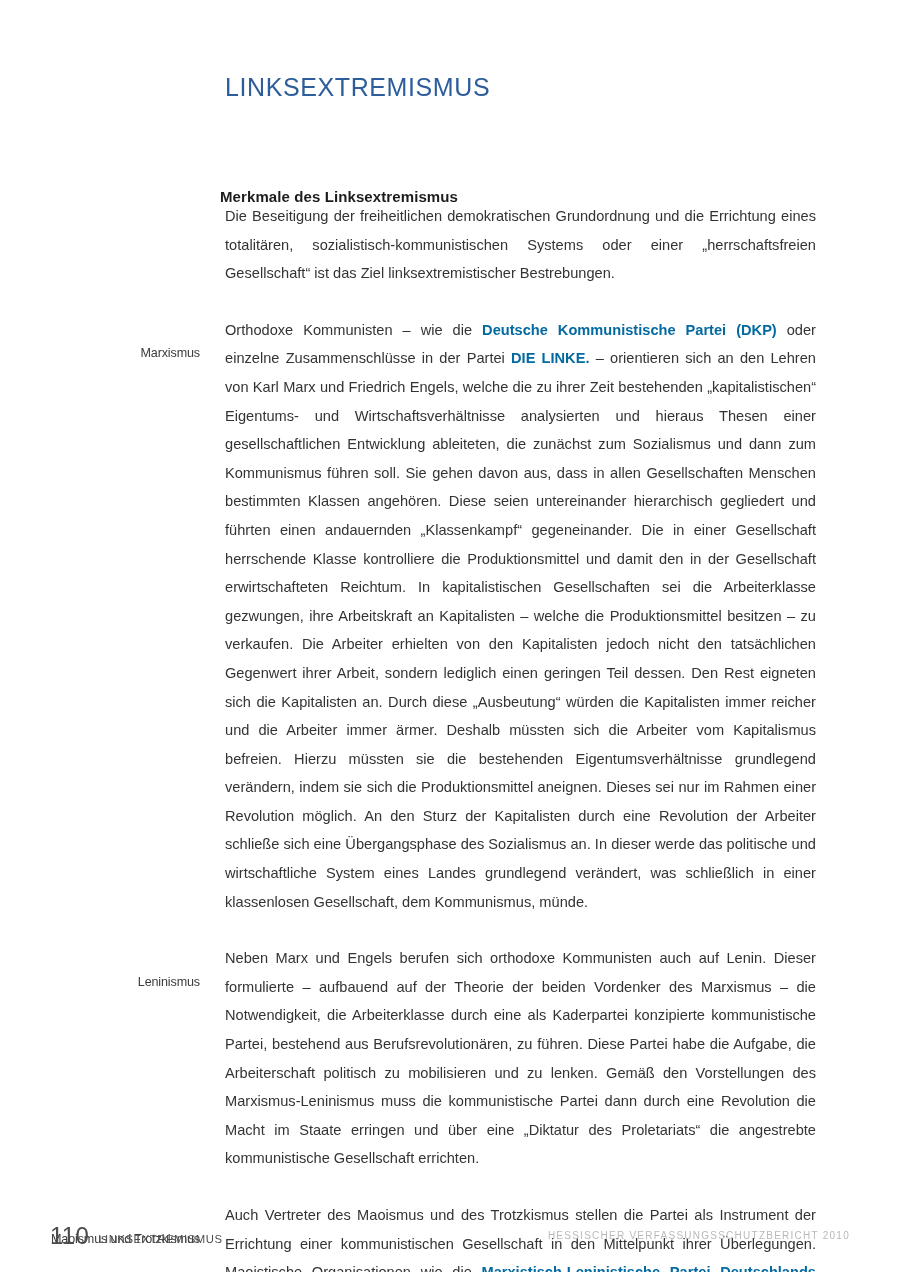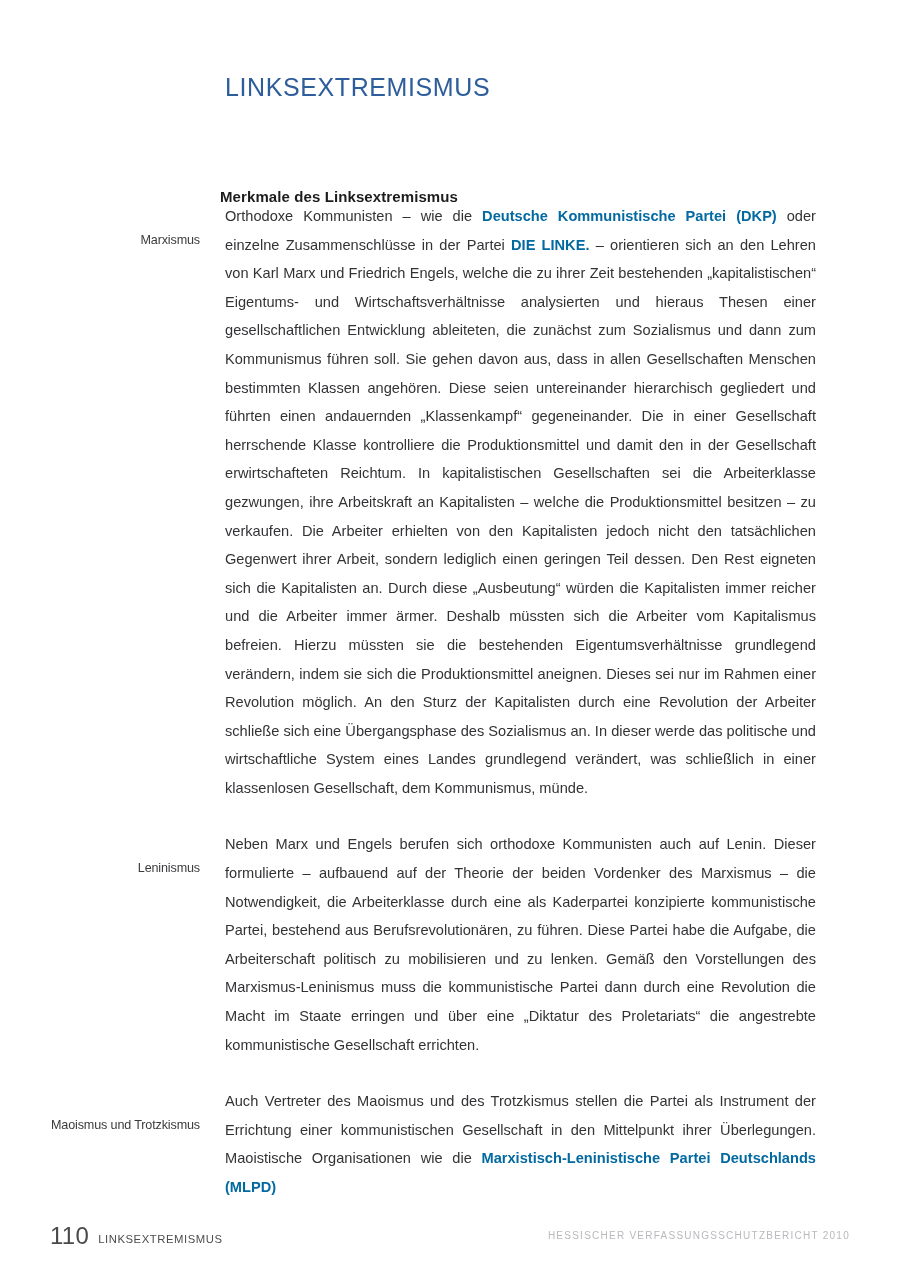--- a/index.html
+++ b/index.html
@@ -136,20 +136,23 @@
 <body>
 
 <div class="page">
 
   <div class="chapter-title">LINKSEXTREMISMUS</div>
 
   <div class="section-title">Merkmale des Linksextremismus</div>
 
   <div class="content">
 
+    <p class="para">
+      <span>Die Beseitigung der freiheitlichen demokratischen Grundordnung und die Errichtung eines totalitären, sozialistisch-kommunistischen Systems oder einer „herrschaftsfreien Gesellschaft“ ist das Ziel linksextremistischer Bestrebungen.</span>
+    </p>
 
     <p class="para">
       <span class="marginnote mn-row2">Marxismus</span><span>Orthodoxe Kommunisten – wie die </span><b>Deutsche Kommunistische Partei (DKP)</b><span> oder einzelne Zusammenschlüsse in der Partei </span><b>DIE LINKE.</b><span> – orientieren sich an den Lehren von Karl Marx und Friedrich Engels, welche die zu ihrer Zeit bestehenden „kapitalistischen“ Eigentums- und Wirtschaftsverhältnisse analysierten und hieraus Thesen einer gesellschaftlichen Entwicklung ableiteten, die zunächst zum Sozialismus und dann zum Kommunismus führen soll. Sie gehen davon aus, dass in allen Gesellschaften Menschen bestimmten Klassen angehören. Diese seien untereinander hierarchisch gegliedert und führten einen andauernden „Klassenkampf“ gegeneinander. Die in einer Gesellschaft herrschende Klasse kontrolliere die Produktionsmittel und damit den in der Gesellschaft erwirtschafteten Reichtum. In kapitalistischen Gesellschaften sei die Arbeiterklasse gezwungen, ihre Arbeitskraft an Kapitalisten – welche die Produktionsmittel besitzen – zu verkaufen. Die Arbeiter erhielten von den Kapitalisten jedoch nicht den tatsächlichen Gegenwert ihrer Arbeit, sondern lediglich einen geringen Teil dessen. Den Rest eigneten sich die Kapitalisten an. Durch diese „Ausbeutung“ würden die Kapitalisten immer reicher und die Arbeiter immer ärmer. Deshalb müssten sich die Arbeiter vom Kapitalismus befreien. Hierzu müssten sie die bestehenden Eigentumsverhältnisse grundlegend verändern, indem sie sich die Produktionsmittel aneignen. Dieses sei nur im Rahmen einer Revolution möglich. An den Sturz der Kapitalisten durch eine Revolution der Arbeiter schließe sich eine Übergangsphase des Sozialismus an. In dieser werde das politische und wirtschaftliche System eines Landes grundlegend verändert, was schließlich in einer klassenlosen Gesellschaft, dem Kommunismus, münde.</span>
     </p>
 
     <p class="para">
       <span class="marginnote mn-row2">Leninismus</span><span>Neben Marx und Engels berufen sich orthodoxe Kommunisten auch auf Lenin. Dieser formulierte – aufbauend auf der Theorie der beiden Vordenker des Marxismus – die Notwendigkeit, die Arbeiterklasse durch eine als Kaderpartei konzipierte kommunistische Partei, bestehend aus Berufsrevolutionären, zu führen. Diese Partei habe die Aufgabe, die Arbeiterschaft politisch zu mobilisieren und zu lenken. Gemäß den Vorstellungen des Marxismus-Leninismus muss die kommunistische Partei dann durch eine Revolution die Macht im Staate erringen und über eine „Diktatur des Proletariats“ die angestrebte kommunistische Gesellschaft errichten.</span>
     </p>
 
     <p class="para">

